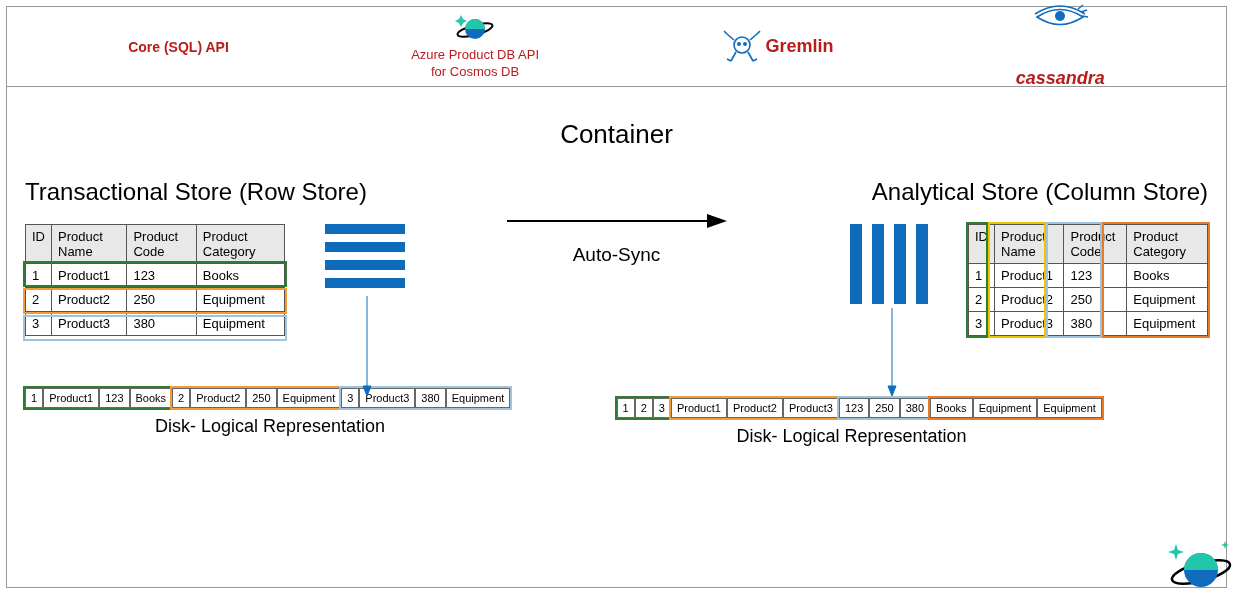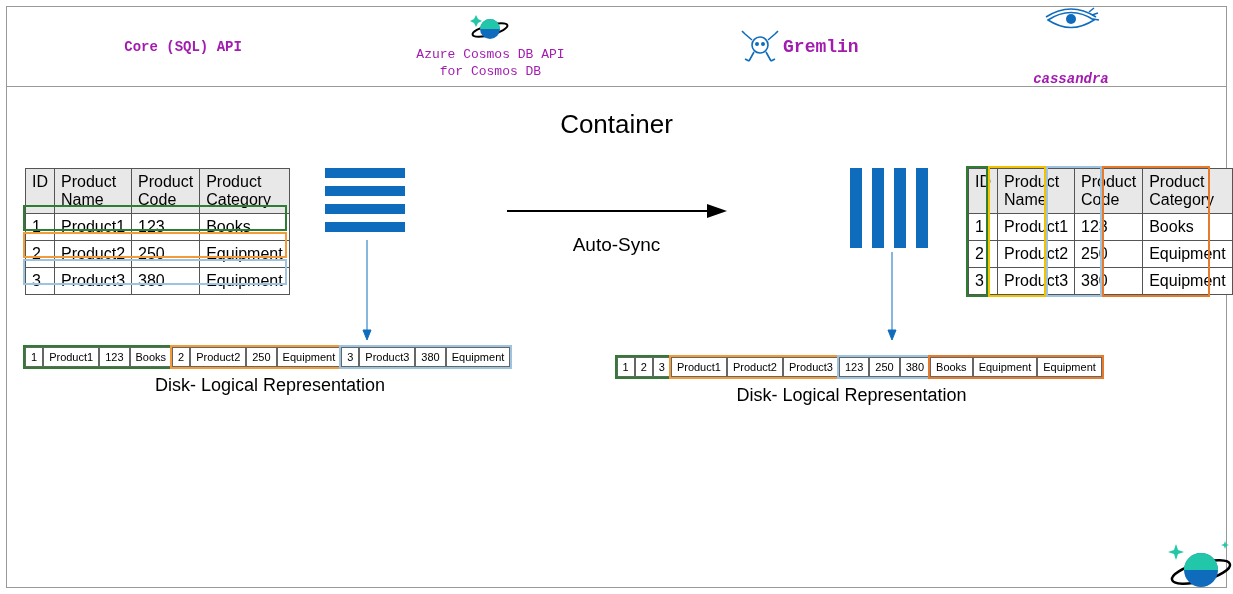--- a/index.html
+++ b/index.html
@@ -1,27 +1,27 @@
 <!DOCTYPE html>
 <html><head>
 <meta charset="utf-8">
 <style>
   * { box-sizing: border-box; margin: 0; padding: 0; }
   body { font-family: "Segoe UI", Arial, sans-serif; background: #fff; color: #000; padding: 6px; }
   .frame { border: 1px solid #999; width: 1221px; height: 582px; position: relative; background: #fff; }
   .apibar { border-bottom: 1px solid #999; height: 80px; display: flex; align-items: center; justify-content: space-around; padding: 0 30px; }
-  .api { color: #a21caf; font-weight: 600; font-size: 14px; display: flex; flex-direction: column; align-items: center; gap: 2px; font-family: Liberation Mono, monospace; }
+  .api { color: #b91c1c; font-weight: 600; font-size: 14px; display: flex; flex-direction: column; align-items: center; gap: 2px; }
   .api .sub { font-weight: 500; font-size: 13px; }
   .api-row { display: flex; flex-direction: row; }
-  .container-title { font-size: 26px; text-align: center; margin-top: 22px; font-weight: 400; }
+  .container-title { font-size: 26px; text-align: center; margin-top: 32px; font-weight: 400; }
   .cols { display: flex; justify-content: space-between; padding: 28px 18px 0 18px; position: relative; }
   .col { flex: 1; }
   .subtitle { font-size: 24px; font-weight: 400; margin-bottom: 18px; }
   .right .subtitle { text-align: right; }
-  .tbl { border-collapse: collapse; font-size: 16px; }
+  .tbl { border-collapse: collapse; font-size: 13px; }
   .tbl th, .tbl td { border: 1px solid #555; padding: 4px 6px; text-align: left; background: #fff; }
   .tbl th { background: #e8e8e8; font-weight: 400; vertical-align: top; }
   .left .table-wrap { position: relative; width: 260px; }
   .right .table-wrap { position: relative; width: 240px; float: right; }
   .row-box, .col-box { position: absolute; border: 2px solid; pointer-events: none; }
   .green  { border-color: #2e7d32; }
   .orange { border-color: #f29b38; }
   .lblue  { border-color: #9ec3de; }
   .yellow { border-color: #f2c200; }
   .dkorange { border-color: #e87a2b; }
@@ -53,21 +53,21 @@
     <div class="api">
       <span>Core (SQL) API</span>
     </div>
     <div class="api">
       <svg width="44" height="30">
         <ellipse cx="22" cy="15" rx="18" ry="5" fill="none" stroke="#000" stroke-width="2" transform="rotate(-15 22 15)"></ellipse>
         <circle cx="22" cy="14" r="10" fill="#0f6cbd"></circle>
         <circle cx="22" cy="14" r="10" fill="#21c7a8" clip-path="inset(0 0 50% 0)"></circle>
         <polygon points="6,4 8,0 10,4 14,6 10,8 8,12 6,8 2,6" fill="#21c7a8"></polygon>
       </svg>
-      <span class="sub">Azure Cosmos DB API</span>
+      <span class="sub">Azure Product DB API</span>
       <span class="sub">for Cosmos DB</span>
     </div>
     <div class="api api-row">
       <svg width="42" height="36">
         <g stroke="#0f6cbd" stroke-width="1.6" fill="none">
           <circle cx="21" cy="16" r="8"></circle>
           <circle cx="18" cy="15" r="1.2" fill="#0f6cbd"></circle>
           <circle cx="24" cy="15" r="1.2" fill="#0f6cbd"></circle>
           <path d="M13 11 L6 5 M29 11 L36 5 M6 5 L3 2 M36 5 L39 2"></path>
           <path d="M15 23 L10 32 M27 23 L32 32 M10 32 L6 30 M32 32 L36 30"></path>
@@ -75,29 +75,30 @@
       </svg>
       <span style="font-size:18px;font-weight:700;">Gremlin</span>
     </div>
     <div class="api">
       <svg width="54" height="26">
         <path class="cass-eye" d="M4 13 Q27 -2 50 13 Q27 28 4 13 Z"></path>
         <circle cx="27" cy="12" r="5" fill="#0f6cbd"></circle>
         <path class="cass-eye" d="M2 10 Q27 -6 52 10"></path>
         <path class="cass-eye" d="M45 5 L50 1 M48 8 L54 6 M49 12 L55 13"></path>
       </svg>
-      <span style="font-style:italic;font-size:14px;margin-top:36px;">cassandra</span>
+      <span style="font-style:italic;font-size:18px;margin-top:36px;">cassandra</span>
     </div>
   </div>
 
   <div class="container-title">Container</div>
 
   <div class="cols">
 
     <div class="col left">
+      <div class="subtitle">Transactional Store (Row Store)</div>
 
       <div class="left-mid">
         <div class="table-wrap">
           <table class="tbl">
             <tbody>
                 <tr>
               <th>ID</th>
               <th>Product Name</th>
               <th>Product Code</th>
               <th>Product Category</th>
@@ -164,20 +165,21 @@
 
     <div class="arrow-block">
       <svg class="arrow-svg">
           <line x1="0" y1="15" x2="205" y2="15" stroke="#000" stroke-width="2"></line>
           <polygon points="220,15 200,8 200,22" fill="#000"></polygon>
         </svg>
       <div class="sync-label">Auto-Sync</div>
     </div>
 
     <div class="col right">
+      <div class="subtitle">Analytical Store (Column Store)</div>
 
       <div class="right-mid">
         <div style="position:relative;">
           <div class="bars-v">
             <div class="bar"></div>
               <div class="bar"></div>
               <div class="bar"></div>
               <div class="bar"></div>
           </div>
           <svg width="20" height="100" style="position:absolute; left:32px; top:84px;">

